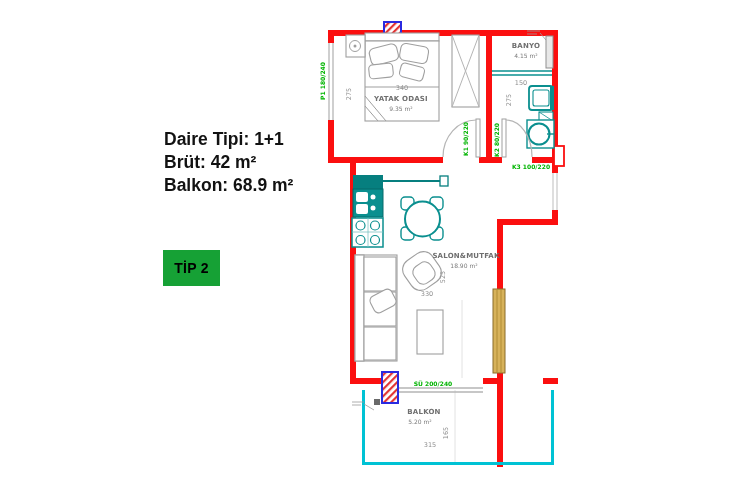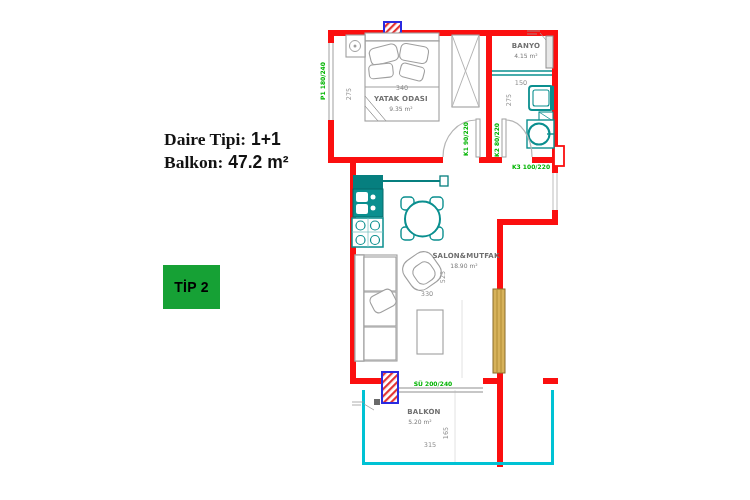--- a/index.html
+++ b/index.html
@@ -1,41 +1,42 @@
 <!DOCTYPE html>
 <html><head>
 <meta charset="utf-8">
 <style>
   html,body{margin:0;padding:0;background:#ffffff;}
   #stage{position:relative;width:750px;height:500px;background:#ffffff;overflow:hidden;
          font-family:"Liberation Sans", sans-serif;}
   .info{position:absolute;left:164px;top:128px;color:#121212;font-size:17.5px;line-height:23px;}
-  .info .lbl{font-weight:700;font-family:Liberation Serif, serif;}
+  .info .lbl{font-weight:700;}
   .info .val{font-weight:700;}
-  .badge{position:absolute;left:163px;top:265px;width:57px;height:44px;background:#16a135;
+  .badge{position:absolute;left:163px;top:250px;width:57px;height:36px;background:#16a135;
          color:#000;display:flex;align-items:center;justify-content:center;
          font-size:14px;font-weight:600;letter-spacing:.3px;}
   svg{position:absolute;left:0;top:0;}
   .t-room{font:600 7px "DejaVu Sans", sans-serif;fill:#6f6f6f;letter-spacing:.2px;}
   .t-area{font:400 6px "DejaVu Sans", sans-serif;fill:#7a7a7a;}
   .t-dim{font:400 6.5px "DejaVu Sans", sans-serif;fill:#8e8e8e;}
   .t-open{font:700 6px "DejaVu Sans", sans-serif;fill:#00b400;}
   .wall{fill:#fb0f0f;}
   .fx{stroke:#0a8f8f;fill:#ffffff;}
   .fur{stroke:#9f9f9f;fill:#ffffff;stroke-width:1.1;}
   .arc{stroke:#b5b5b5;fill:none;stroke-width:1.2;}
 </style>
 </head>
 <body>
 
 <div id="stage">
 
   <div class="info">
     <div><span class="lbl">Daire Tipi:</span> <span class="val">1+1</span></div>
-    <div><span class="lbl">Balkon:</span> <span class="val">47.2 m²</span></div>
+    <div><span class="lbl">Brüt:</span> <span class="val">42 m²</span></div>
+    <div><span class="lbl">Balkon:</span> <span class="val">68.9 m²</span></div>
   </div>
   <div class="badge">TİP 2</div>
 
   <svg width="750" height="500" viewBox="0 0 750 500">
     <defs>
       <pattern id="hatch" patternUnits="userSpaceOnUse" width="5" height="5" patternTransform="rotate(45)">
         <rect width="5" height="5" fill="#ffffff"></rect>
         <rect width="2.2" height="5" fill="#e23535"></rect>
       </pattern>
     </defs>

